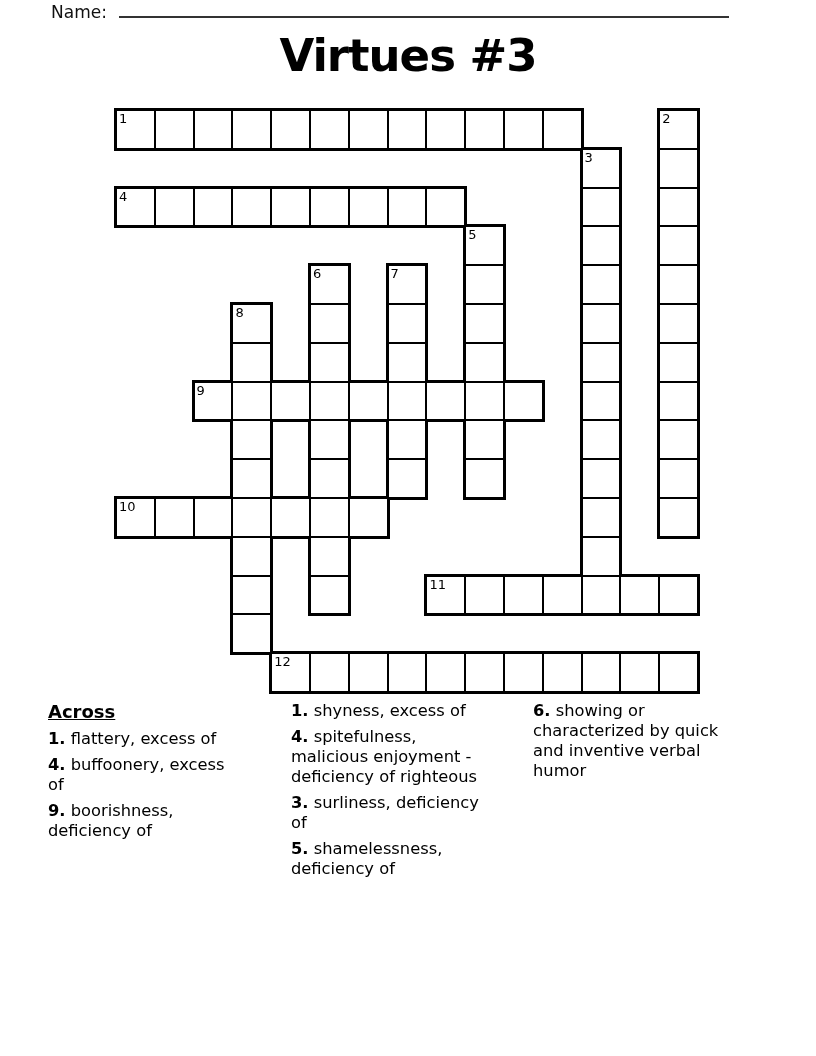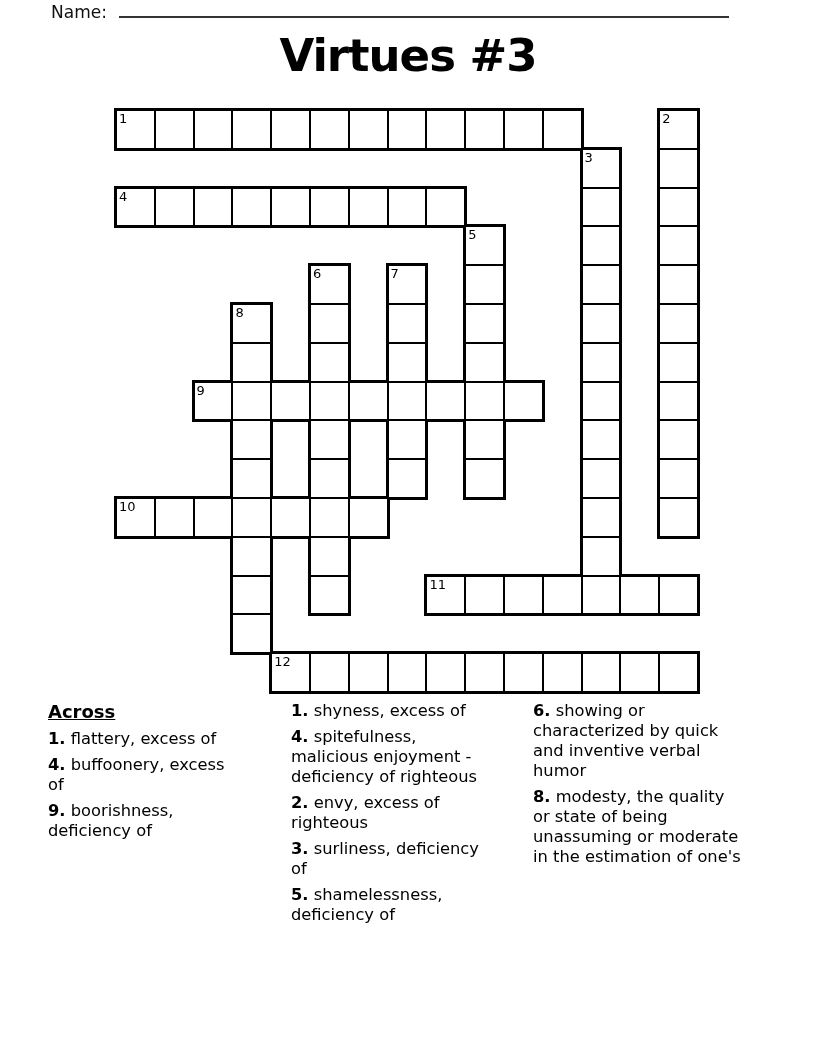--- a/index.html
+++ b/index.html
@@ -187,29 +187,23 @@
     <div class="clue"><b>4.</b> buffoonery, excess
 of</div>
     <div class="clue"><b>9.</b> boorishness,
 deficiency of</div>
   </div>
 <div class="clue-col" id="clue-col-2" style="left:291px;width:240px;">
     <div class="clue"><b>1.</b> shyness, excess of</div>
     <div class="clue"><b>4.</b> spitefulness,
 malicious enjoyment -
 deficiency of righteous</div>
-    <div class="clue"><b>2.</b> envy, excess of
-righteous</div>
     <div class="clue"><b>3.</b> surliness, deficiency
 of</div>
     <div class="clue"><b>5.</b> shamelessness,
 deficiency of</div>
   </div>
 <div class="clue-col" id="clue-col-3" style="left:533px;width:264px;">
     <div class="clue"><b>6.</b> showing or
 characterized by quick
 and inventive verbal
 humor</div>
-    <div class="clue"><b>8.</b> modesty, the quality
-or state of being
-unassuming or moderate
-in the estimation of one's</div>
   </div>
 
 </body></html>

